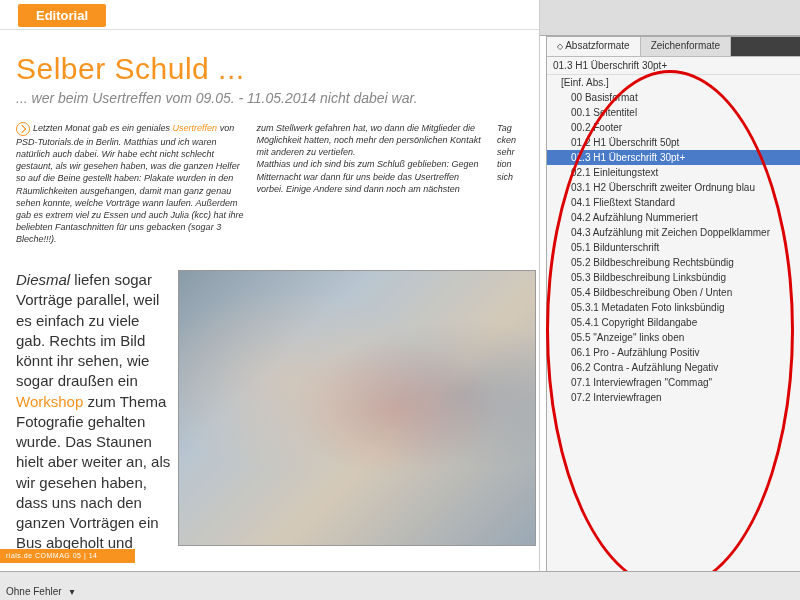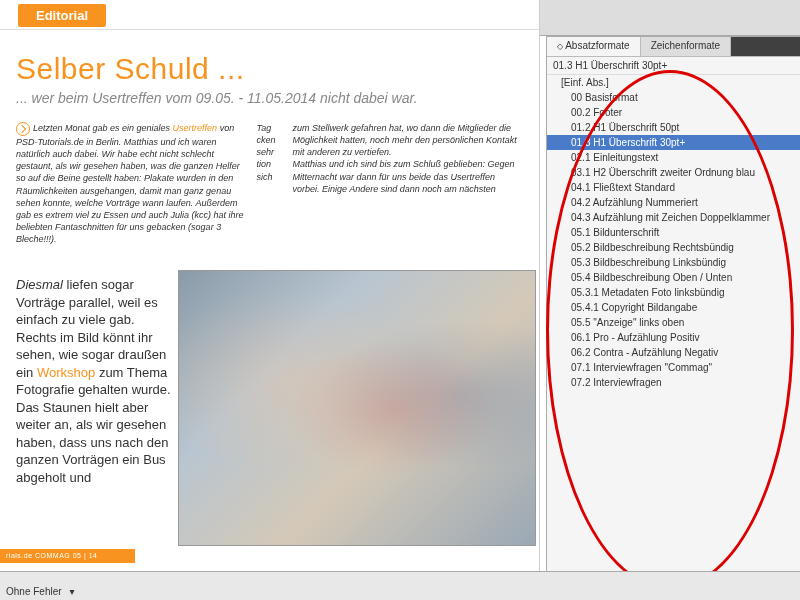--- a/index.html
+++ b/index.html
@@ -10,21 +10,21 @@
   .headline { color: #f7931e; font-size: 30px; font-weight: 300; margin: 22px 0 0 16px; letter-spacing: 0.5px; }
   .subhead { color: #888; font-style: italic; font-size: 14px; margin: 4px 0 0 16px; }
   .body-cols { display: flex; gap: 10px; margin: 16px 16px 0 16px; font-size: 9px; line-height: 1.35; color: #333; font-style: italic; }
   .col { flex: 1; }
   .col a, .link { color: #f7931e; text-decoration: none; }
   .ital { font-style: italic; }
   .bullet-icon { display: inline-block; width: 14px; height: 14px; border: 1.5px solid #f7931e; border-radius: 50%; margin-right: 3px; vertical-align: top; position: relative; }
   .bullet-icon::before { content: ""; position: absolute; width: 5px; height: 5px; border: 1.5px solid #f7931e; border-left: none; border-bottom: none; transform: rotate(45deg); top: 3px; left: 2px; }
   .photo { position: absolute; left: 178px; top: 270px; width: 358px; height: 276px; background: linear-gradient(135deg,#8a9ba8 0%,#b8c5d0 30%,#d4c9b8 60%,#9aa8b5 100%); border: 1px solid #999; }
   .photo::after { content:""; position:absolute; inset:0; background: radial-gradient(ellipse at 30% 40%, rgba(255,200,150,0.3), transparent 40%), radial-gradient(ellipse at 60% 50%, rgba(200,100,100,0.25), transparent 35%), radial-gradient(ellipse at 80% 45%, rgba(100,120,160,0.3), transparent 35%); }
-  .wrap-col { width: 155px; font-size: 13px; line-height: 1.35; color: #333; position: absolute; left: 16px; top: 276px; }
+  .wrap-col { width: 155px; font-size: 15px; line-height: 1.35; color: #333; position: absolute; left: 16px; top: 270px; }
   .footer-strip { position: absolute; bottom: 12px; left: 0; width: 135px; height: 14px; background: #f7931e; color: #fff; font-size: 7px; line-height: 14px; padding-left: 6px; letter-spacing: 0.5px; }
   .panel { position: absolute; top: 36px; right: 0; width: 254px; height: 562px; background: #f5f5f5; border: 1px solid #aaa; border-right: none; font-size: 11px; }
   .panel-tabs { display: flex; background: #404040; border-bottom: 1px solid #bbb; height: 20px; }
   .ptab { padding: 3px 10px; font-size: 10px; border-right: 1px solid #bbb; color: #333; background: #ddd; }
   .ptab.active { background: #f5f5f5; }
   .sort-icon { font-size: 8px; margin-right: 2px; }
   .cur-style { padding: 3px 6px; font-size: 10px; color: #333; border-bottom: 1px solid #ddd; }
   .style-list { overflow-y: auto; height: 520px; }
   .style-item { padding: 2px 6px 2px 24px; font-size: 10px; color: #333; white-space: nowrap; cursor: default; }
   .style-item.lvl0 { padding-left: 14px; }
@@ -42,50 +42,51 @@
 <div class="page-wrap">
   <div class="editorial-tab">Editorial</div>
   <div class="rule"></div>
   <h1 class="headline">Selber Schuld ...</h1>
   <div class="subhead">... wer beim Usertreffen vom 09.05. - 11.05.2014 nicht dabei war.</div>
 
   <div class="body-cols">
     <div class="col">
       <span class="bullet-icon"></span><span>Letzten Monat gab es ein geniales </span><a class="link">Usertreffen</a><span> von PSD-Tutorials.de in Berlin. Matthias und ich waren natürlich auch dabei. Wir habe echt nicht schlecht gestaunt, als wir gesehen haben, was die ganzen Helfer so auf die Beine gestellt haben: Plakate wurden in den Räumlichkeiten ausgehangen, damit man ganz genau sehen konnte, welche Vorträge wann laufen. Außerdem gab es extrem viel zu Essen und auch Julia (kcc) hat ihre beliebten Fantaschnitten für uns gebacken (sogar 3 Bleche!!!).</span>
     </div>
+    <div class="col">
+      <span style="white-space:pre-line">zum Stellwerk gefahren hat, wo dann die Mitglieder die Möglichkeit hatten, noch mehr den persönlichen Kontakt mit anderen zu vertiefen.
+Matthias und ich sind bis zum Schluß geblieben: Gegen Mitternacht war dann für uns beide das Usertreffen vorbei. Einige Andere sind dann noch am nächsten</span>
+    </div>
     <div class="col" style="flex:0 0 26px">
       <span style="white-space:pre-line">Tag
 cken
 sehr
 tion
 sich</span>
-    </div>
-    <div class="col">
-      <span style="white-space:pre-line">zum Stellwerk gefahren hat, wo dann die Mitglieder die Möglichkeit hatten, noch mehr den persönlichen Kontakt mit anderen zu vertiefen.
-Matthias und ich sind bis zum Schluß geblieben: Gegen Mitternacht war dann für uns beide das Usertreffen vorbei. Einige Andere sind dann noch am nächsten</span>
     </div>
   </div>
 
   <div class="wrap-col">
     <p><span class="ital">Diesmal</span><span> liefen sogar Vorträge parallel, weil es einfach zu viele gab. Rechts im Bild könnt ihr sehen, wie sogar draußen ein </span><a class="link">Workshop</a><span> zum Thema Fotografie gehalten wurde. Das Staunen hielt aber weiter an, als wir gesehen haben, dass uns nach den ganzen Vorträgen ein Bus abgeholt und</span></p>
   </div>
 
   <div class="photo"></div>
   <div class="footer-strip">rials.de  COMMAG 05 | 14</div>
 </div>
 
 <div class="panel">
   <div class="panel-tabs">
     <div class="ptab active"><span class="sort-icon">◇</span><span>Absatzformate</span></div>
     <div class="ptab">Zeichenformate</div>
   </div>
   <div class="cur-style">01.3 H1 Überschrift 30pt+</div>
   <div class="style-list" id="style-list">
       <div class="style-item lvl0">[Einf. Abs.]</div>
       <div class="style-item">00 Basisformat</div>
+      <div class="style-item">00.1 Seitentitel</div>
       <div class="style-item">00.2 Footer</div>
       <div class="style-item">01.2 H1 Überschrift 50pt</div>
       <div class="style-item sel">01.3 H1 Überschrift 30pt+</div>
       <div class="style-item">02.1 Einleitungstext</div>
       <div class="style-item">03.1 H2 Überschrift zweiter Ordnung blau</div>
       <div class="style-item">04.1 Fließtext Standard</div>
       <div class="style-item">04.2 Aufzählung Nummeriert</div>
       <div class="style-item">04.3 Aufzählung mit Zeichen Doppelklammer</div>
       <div class="style-item">05.1 Bildunterschrift</div>
       <div class="style-item">05.2 Bildbeschreibung Rechtsbündig</div>

